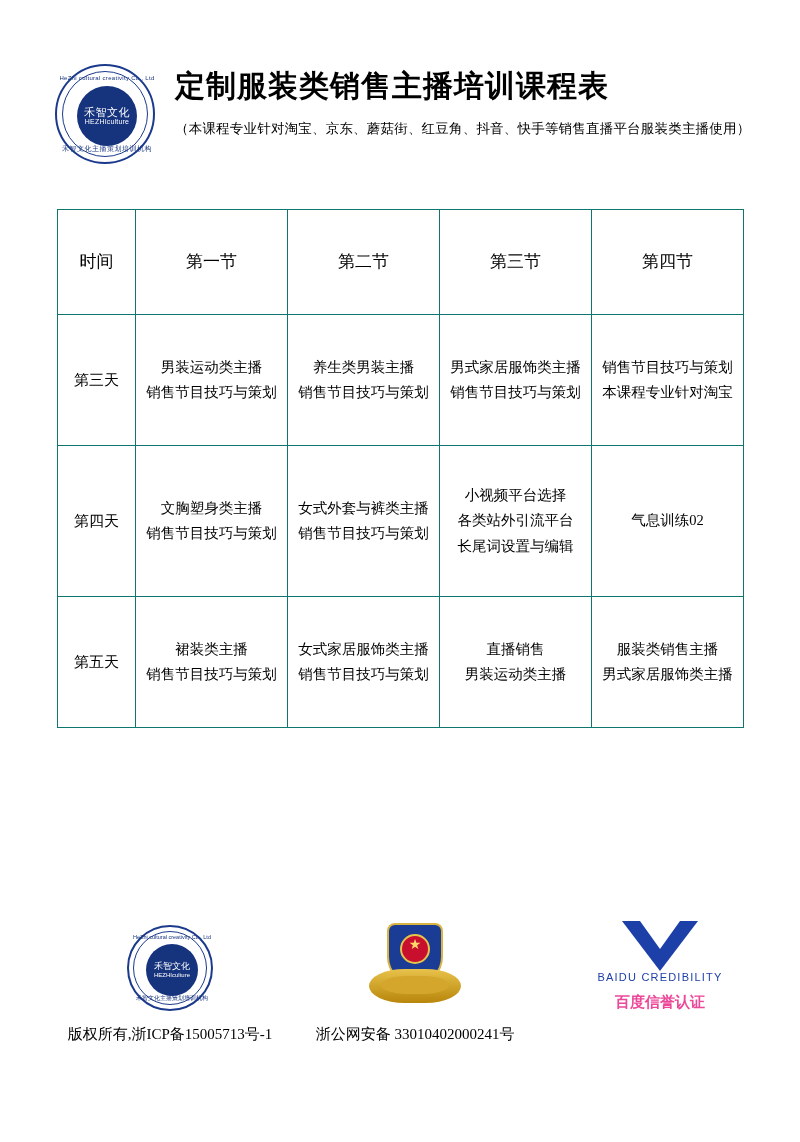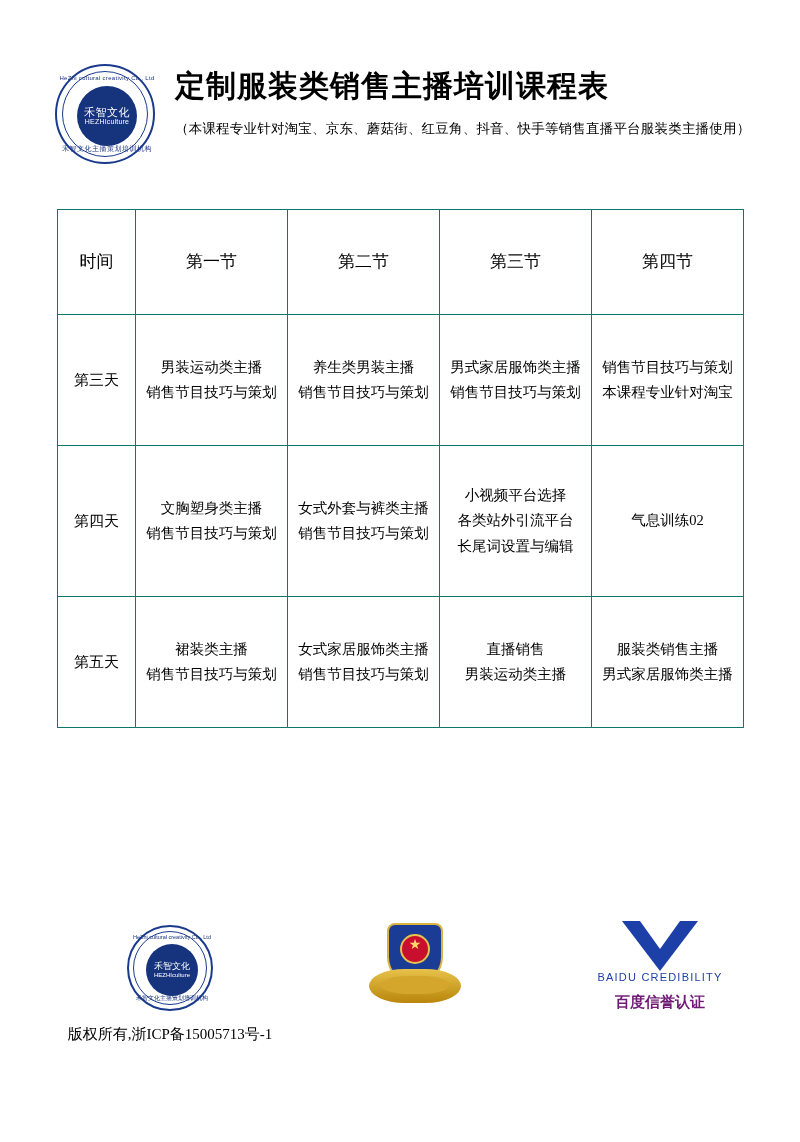--- a/index.html
+++ b/index.html
@@ -304,21 +304,21 @@
   .baidu-sub {
     font-size: 11px;
     color: #1d3fa8;
     letter-spacing: 1.2px;
     font-family: "Liberation Sans", sans-serif;
   }
   .baidu-cert {
     margin-top: 10px;
     font-size: 15px;
     font-weight: bold;
-    color: #701a75;
+    color: #ec4899;
     font-family: "Liberation Serif", serif;
   }
 
   
   .watermark {
     position: absolute;
     right: 22px;
     bottom: 10px;
     width: 150px;
     height: 60px;
@@ -496,20 +496,21 @@
     </div>
 
     <div class="badge badge-police">
       <div class="police-emblem">
         <div class="police-shield">
           <div class="emblem-circle"></div>
           <div class="emblem-star">★</div>
         </div>
         <div class="police-wings"></div>
       </div>
+      <div class="footer-text">浙公网安备 33010402000241号</div>
     </div>
 
     <div class="badge badge-baidu">
       <div class="baidu-v"></div>
       <div class="baidu-sub">BAIDU CREDIBILITY</div>
       <div class="baidu-cert">百度信誉认证</div>
     </div>
 
   </div>
 

